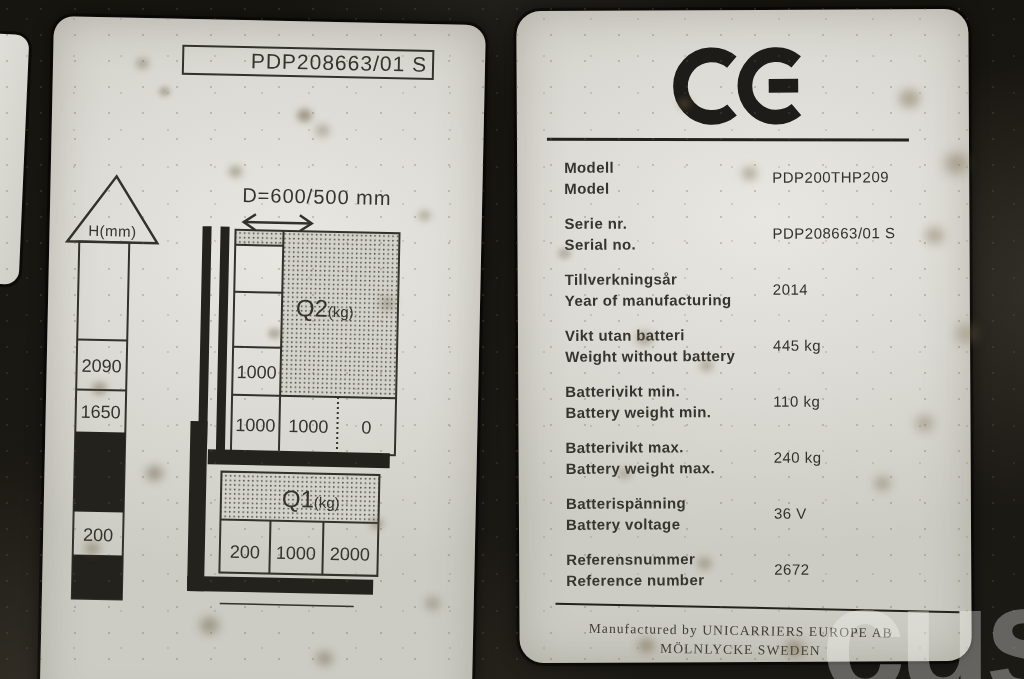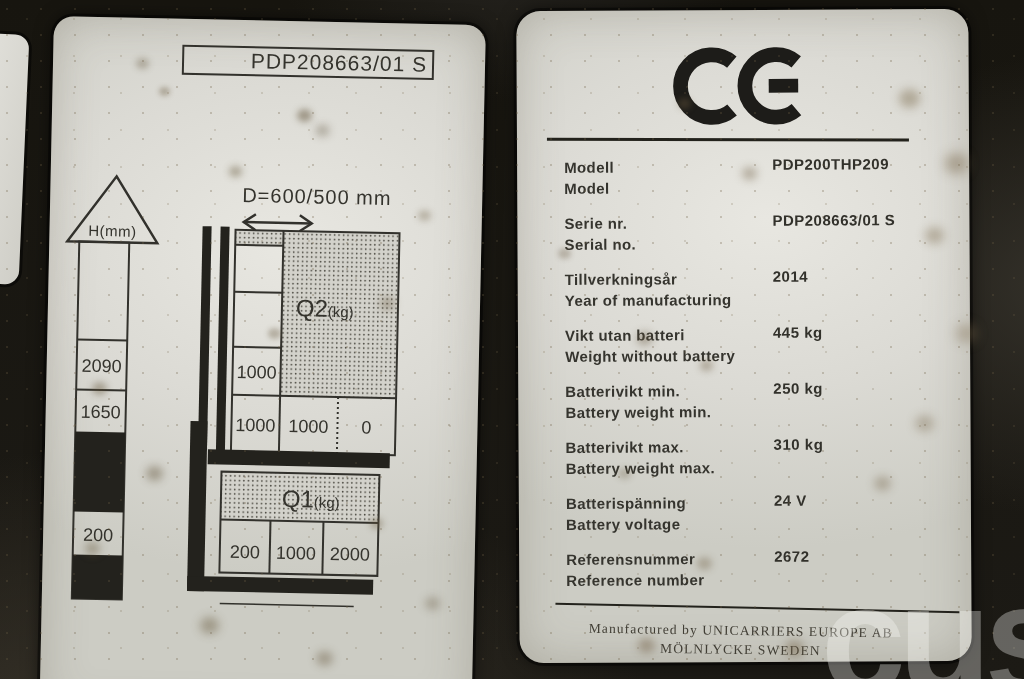--- a/index.html
+++ b/index.html
@@ -32,21 +32,21 @@
   .diagram-svg text{font-family:"Liberation Sans",sans-serif;fill:#34332d;}
 
   
   .ce{position:absolute;left:148px;top:30px;width:140px;height:92px;}
   .rule{position:absolute;background:#23221c;}
   .rule-top{left:30px;top:128px;width:362px;height:2.5px;transform:rotate(.4deg);}
   .rule-bottom{left:36px;top:597px;width:404px;height:2px;transform:rotate(1.5deg);}
   .rows{position:absolute;left:47px;top:146px;right:16px;}
   .row{position:relative;height:56px;}
   .lbl div{font-size:15px;font-weight:700;line-height:21px;letter-spacing:.4px;color:#35342e;}
-  .val{position:absolute;left:208px;top:0;font-size:15px;font-weight:700;letter-spacing:.5px;color:#32312b;white-space:nowrap;}
+  .val{position:absolute;left:208px;top:13px;font-size:15px;font-weight:400;letter-spacing:.5px;color:#32312b;white-space:nowrap;}
   .mfr{position:absolute;left:26px;right:36px;top:611px;text-align:center;
     font-family:"Liberation Serif",serif;font-size:13.5px;line-height:19px;
     letter-spacing:1.1px;color:#413e35;transform:rotate(1.2deg);}
 
   
   .grime{position:absolute;left:0;top:0;width:9px;height:7px;border-radius:50%;z-index:4;pointer-events:none;
     box-shadow:
       300px 112px 6px 3px rgba(100,85,60,.50), 318px 127px 8px 2px rgba(88,74,52,.40),
       231px 168px 7px 2px rgba(105,90,62,.45), 160px 88px 5px 1px rgba(110,95,68,.40),
       138px 60px 6px 2px rgba(96,82,58,.35), 383px 300px 8px 3px rgba(104,88,60,.40),
@@ -200,35 +200,35 @@
             <div>Vikt utan batteri</div>
             <div>Weight without battery</div>
           </div>
           <div class="val">445 kg</div>
         </div>
         <div class="row">
           <div class="lbl">
             <div>Batterivikt min.</div>
             <div>Battery weight min.</div>
           </div>
-          <div class="val">250 kg</div>
+          <div class="val">110 kg</div>
         </div>
         <div class="row">
           <div class="lbl">
             <div>Batterivikt max.</div>
             <div>Battery weight max.</div>
           </div>
-          <div class="val">310 kg</div>
+          <div class="val">240 kg</div>
         </div>
         <div class="row">
           <div class="lbl">
             <div>Batterispänning</div>
             <div>Battery voltage</div>
           </div>
-          <div class="val">24 V</div>
+          <div class="val">36 V</div>
         </div>
         <div class="row">
           <div class="lbl">
             <div>Referensnummer</div>
             <div>Reference number</div>
           </div>
           <div class="val">2672</div>
         </div>
       </div>
     <div class="rule rule-bottom"></div>

